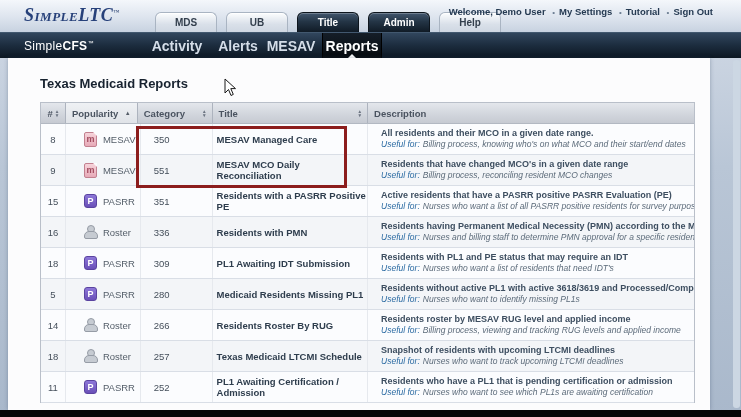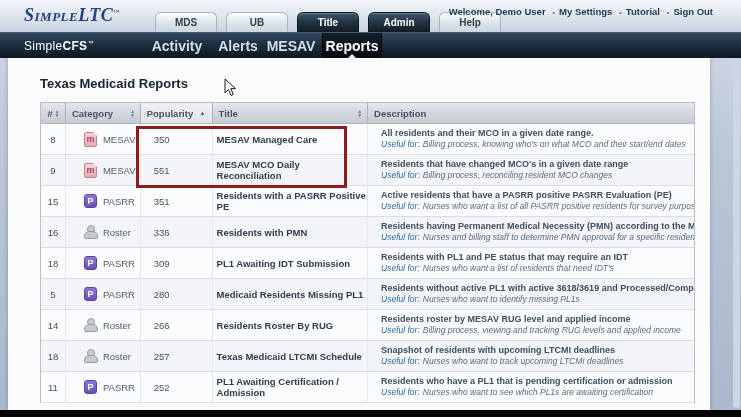--- a/index.html
+++ b/index.html
@@ -161,31 +161,31 @@
     <div class="highlight-box"></div>
 
     <div class="thead">
       <div class="th c0">
           <span>#</span>
           <span class="sort2">
             <span>▴</span>
             <span>▾</span>
           </span>
         </div>
+      <div class="th c2 sorted">
+          <span>Popularity</span>
+          <span class="sort1">▲</span>
+        </div>
       <div class="th c1">
           <span>Category</span>
           <span class="sort2">
             <span>▴</span>
             <span>▾</span>
           </span>
         </div>
-      <div class="th c2 sorted">
-          <span>Popularity</span>
-          <span class="sort1">▲</span>
-        </div>
       <div class="th c3">
           <span>Title</span>
           <span class="sort2">
             <span>▴</span>
             <span>▾</span>
           </span>
         </div>
       <div class="th c4">
           <span>Description</span>
         </div>

